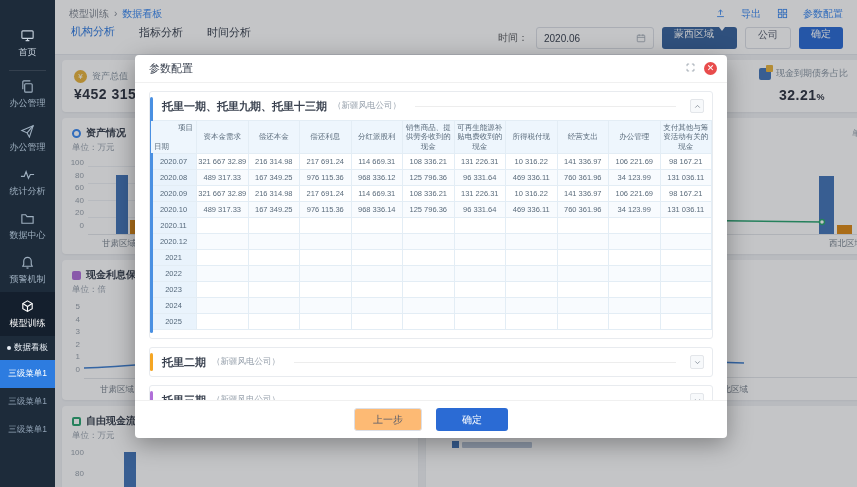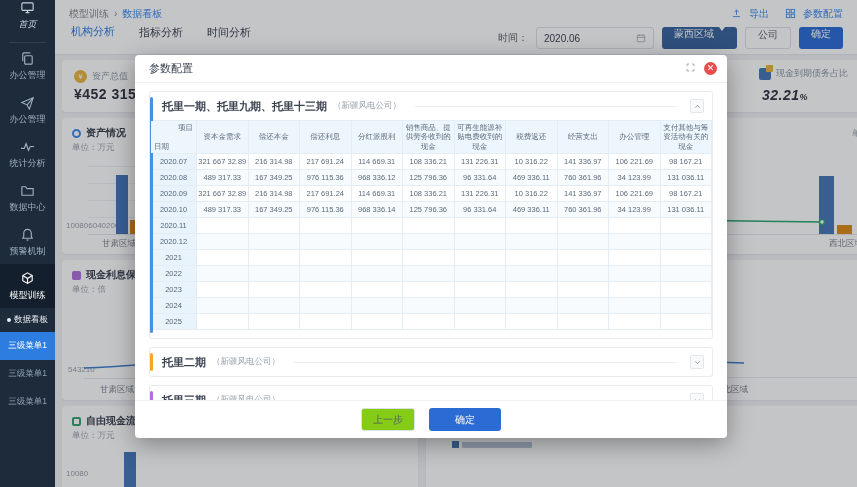--- a/index.html
+++ b/index.html
@@ -3,35 +3,35 @@
 <meta charset="utf-8">
 <style>
   * { margin:0; padding:0; box-sizing:border-box; font-family:"Liberation Sans", sans-serif; }
   html,body { width:857px; height:487px; overflow:hidden; }
   body { position:relative; background:#f0f2f5; font-size:11px; color:#333; }
 
   
   .sidebar { position:absolute; left:0; top:0; width:55px; height:487px; background:#1d2b3a; z-index:30; display:flex; flex-direction:column; align-items:stretch; }
   .side-item { display:flex; flex-direction:column; align-items:center; gap:3px; padding:7px 0 6px; font-size:9px; color:#9fb0c0; cursor:pointer; }
   .side-item svg { width:15px; height:15px; stroke:currentColor; fill:none; stroke-width:1.2; }
-  .side-item.home { padding-top:0; padding-bottom:10px; color:#c7d2dd;font-style:italic; }
+  .side-item.home { padding-top:28px; padding-bottom:10px; color:#c7d2dd; }
   .side-item.active-block { background:#141f2d; color:#fff; }
   .side-divider { height:1px; background:rgba(255,255,255,.10); margin:1px 9px; }
   .submenu-active { display:flex; align-items:center; justify-content:center; gap:3px; font-size:8.5px; color:#e8eef5; padding:6px 0; cursor:pointer; }
   .submenu-active .dot { width:4px; height:4px; border-radius:50%; background:#e8eef5; }
   .submenu-item { font-size:8.5px; color:#8fa0b3; text-align:center; padding:8px 0; cursor:pointer; }
   .submenu-item.sel { background:#2d7ce0; color:#fff; }
 
   
   .topbar { position:absolute; left:55px; top:0; right:0; height:55px; background:#fff; z-index:1; border-bottom:1px solid #e4e7ec; }
   .row1 { display:flex; justify-content:space-between; align-items:center; padding:5px 14px 0; height:22px; }
   .breadcrumb { font-size:10px; color:#808792; display:flex; gap:5px; align-items:center; }
   .bc-current { color:#3d8af0; }
   .top-actions { display:flex; gap:16px; align-items:center; }
-  .top-link { color:#3d8af0; font-size:10px; display:flex; align-items:center; gap:7px; cursor:pointer; }
+  .top-link { color:#3d8af0; font-size:10px; display:flex; align-items:center; gap:15px; cursor:pointer; }
   .top-link svg { width:11px; height:11px; stroke:#3d8af0; fill:none; stroke-width:1.3; }
   .row2 { display:flex; align-items:center; padding:0 14px; height:32px; }
   .tab { font-size:11px; font-weight:normal; color:#3a4250; padding:7px 2px 19px; margin-right:20px; cursor:pointer; }
   .tab.active { color:#2f7ae0; border-bottom:2px solid #2f7ae0; }
   .filters { margin-left:auto; display:flex; align-items:center; gap:8px; }
   .time-label { font-size:10px; color:#606266; }
   .date-input { width:118px; height:22px; border:1px solid #dcdfe6; border-radius:3px; background:#fff; display:flex; align-items:center; justify-content:space-between; padding:0 7px; font-size:10px; color:#3a4250; cursor:pointer; }
   .date-input svg { width:10px; height:10px; stroke:#9aa3ad; fill:none; stroke-width:1.2; }
   .btn { height:22px; border-radius:3px; font-size:10px; display:inline-flex; align-items:flex-start; justify-content:center; padding:0 12px; cursor:pointer; }
   .btn-region { background:#38639c; color:#fff; gap:5px; }
@@ -46,21 +46,21 @@
   .sum-title { font-size:9px; color:#8a96a3; display:flex; align-items:center; gap:5px; }
   .sum-value { font-size:14px; font-weight:bold; color:#2f3542; margin-top:3px; letter-spacing:.5px; }
   .coin-icon { width:13px; height:13px; border-radius:50%; background:#e8b33c; color:#fff; font-size:8px; display:inline-flex; align-items:center; justify-content:center; }
   .box-icon { width:12px; height:12px; background:#4576b8; position:relative; border-radius:2px; }
   .box-icon:after { content:""; position:absolute; right:-2px; top:-3px; width:7px; height:7px; background:#e8b33c; border-radius:1px; }
   .chart-head { font-size:10px; font-weight:bold; color:#3a4250; display:flex; align-items:center; gap:5px; padding:8px 10px 2px; }
   .unit { font-size:8.5px; color:#98a2ad; padding:0 10px; }
   .target-icon { width:9px; height:9px; border:2px solid #3d8af0; border-radius:50%; }
   .purple-icon { width:9px; height:9px; background:#b06fd8; border-radius:2px; }
   .green-icon { width:9px; height:9px; border:2px solid #2ba471; border-radius:2px; }
-  .ticks { position:absolute; display:flex; flex-direction:row; justify-content:space-between; font-size:8px; color:#9aa3ad; text-align:right; }
+  .ticks { position:absolute; display:flex; flex-direction:column; justify-content:space-between; font-size:8px; color:#9aa3ad; text-align:right; }
   .ticks.leftside { align-items:flex-end; }
   .plotarea { position:absolute; border-bottom:1px solid #e3e6ea; background:repeating-linear-gradient(to top, transparent 0 16px, #eef1f4 16px 17px); }
   .bar { position:absolute; bottom:0; }
   .bar.blue { background:#4576b8; }
   .bar.orange { background:#dd8a17; }
   .xlabel { position:absolute; font-size:8.5px; color:#7c8691; }
   .lineSvg { position:absolute; overflow:visible; }
   .legend-chip { position:absolute; display:flex; align-items:center; gap:3px; }
   .legend-chip .sq { width:7px; height:7px; background:#4576b8; }
   .legend-chip .txt { width:70px; height:6px; background:#b9c6d8; border-radius:1px; }
@@ -90,21 +90,21 @@
   .ptable th, .ptable td { border:1px solid #e3edf5; font-weight:normal; }
   .ptable th { background:#eef6fd; color:#5a6b7b; font-size:7.5px; line-height:1.25; padding:2px 1px; height:26px; }
   .ptable td { font-size:7.5px; color:#5a6b7b; text-align:center; height:16px; padding:0 1px; white-space:nowrap; }
   .ptable td.date-cell { background:#e9f3fc; color:#55687a;margin-left:24px; }
   .ptable tr:nth-child(even) td:not(.date-cell) { background:#f8fbfe; }
   .corner-cell { position:relative; background:#eef6fd linear-gradient(to top right, transparent calc(50% - .5px), #cfdeeb calc(50% - .5px), #cfdeeb calc(50% + .5px), transparent calc(50% + .5px)); width:46px; }
   .corner-cell .c-top { position:absolute; top:2px; right:3px; font-size:7.5px; color:#5a6b7b; }
   .corner-cell .c-bot { position:absolute; bottom:2px; left:3px; font-size:7.5px; color:#5a6b7b; }
 
   .modal-foot { height:38px; border-top:1px solid #f0f0f0; display:flex; align-items:center; justify-content:center; gap:14px; }
-  .btn-prev { width:54px; height:23px; background:#84cc16; border:1px solid #dcdfe6; border-radius:3px; color:#52596a; font-size:10px; cursor:pointer; }
+  .btn-prev { width:68px; height:23px; background:#fdba74; border:1px solid #dcdfe6; border-radius:3px; color:#52596a; font-size:10px; cursor:pointer; }
   .btn-ok { width:72px; height:23px; background:#2b6bd4; border:none; border-radius:3px; color:#fff; font-size:10px; cursor:pointer; }
 </style>
 </head>
 <body>
 
 <aside class="sidebar">
   <div class="side-item home">
     <svg viewBox="0 0 16 16">
         <rect x="2" y="3" width="12" height="8" rx="1"></rect>
         <path d="M6 13.5h4M8 11v2.5"></path>
@@ -218,21 +218,21 @@
       <span>资产总值</span>
     </div>
     <div class="sum-value">¥452 315 6.88</div>
   </div>
 
   <div class="card" style="left:371px; top:5px; width:477px; height:52px;">
     <div style="position:absolute; right:55px; top:7px;" class="sum-title">
       <span class="box-icon"></span>
       <span>现金到期债务占比</span>
     </div>
-    <div style="position:absolute; right:95px; top:24px;font-style:italic;" class="sum-value">
+    <div style="position:absolute; right:78px; top:24px;" class="sum-value">
       <span>32.21</span><span style="font-size:9px;">%</span>
     </div>
   </div>
 
   <div class="card" style="left:7px; top:63px; width:356px; height:136px;">
     <div class="chart-head">
         <span class="target-icon"></span>
         <span>资产情况</span>
       </div>
     <div class="unit">单位：万元</div>
@@ -358,21 +358,21 @@
             <th class="corner-cell">
               <span class="c-top">项目</span>
               <span class="c-bot">日期</span>
             </th>
           <th>资本金需求</th>
               <th>偿还本金</th>
               <th>偿还利息</th>
               <th>分红派股利</th>
               <th>销售商品、提供劳务收到的现金</th>
               <th>可再生能源补贴电费收到的现金</th>
-              <th>税费返还</th>
+              <th>所得税付现</th>
               <th>经营支出</th>
               <th>办公管理</th>
               <th>支付其他与筹资活动有关的现金</th>
             </tr>
         </thead>
         <tbody>
             <tr>
               <td class="date-cell">2020.07</td>
               <td>321 667 32.89</td>
               <td>216 314.98</td>

